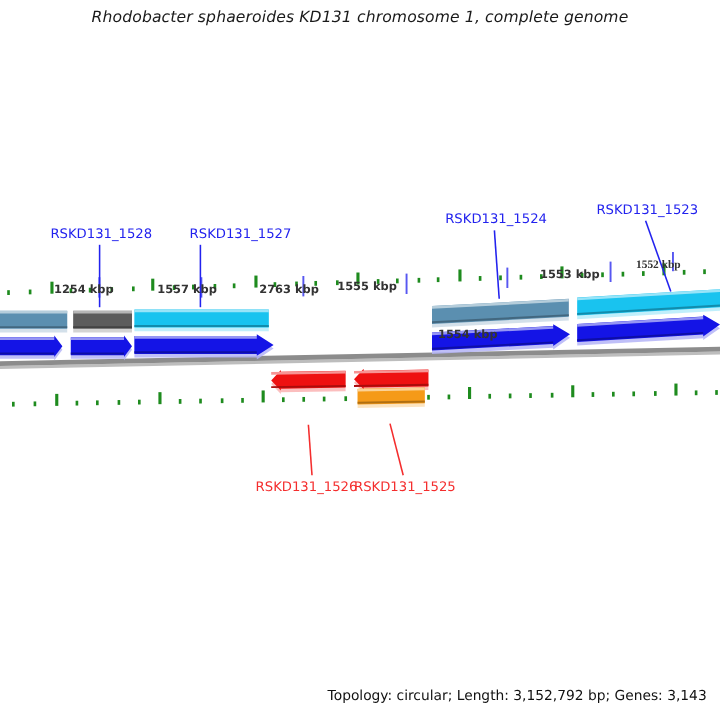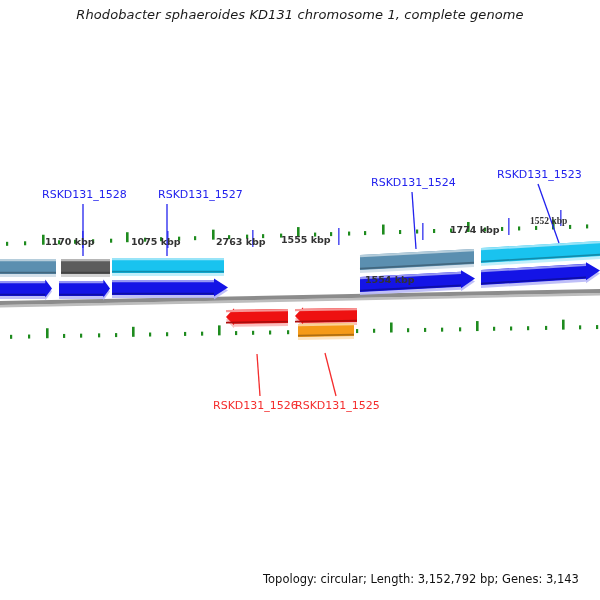--- a/index.html
+++ b/index.html
@@ -31,21 +31,21 @@
     letter-spacing: 0.1px;
   }
   .footer-left {
     position: absolute;
     left: 20px; top: 572px;
     font-size: 11.5px;
     color: #111111;
   }
   .footer-right {
     position: absolute;
-    left: 263px; top: 572px;
+    left: 273px; top: 572px;
     font-size: 11.5px;
     color: #111111;
   }
   .svg-layer {
     position: absolute;
     left: 0; top: 0;
   }
   .glabel {
     position: absolute;
     font-size: 11px;
@@ -242,26 +242,26 @@
         <line x1="83" y1="204" x2="83" y2="256" stroke="#2222ee" stroke-width="1.3"></line>
         <line x1="167" y1="204" x2="167" y2="256" stroke="#2222ee" stroke-width="1.3"></line>
         <line x1="412" y1="192" x2="416" y2="249" stroke="#2222ee" stroke-width="1.3"></line>
         <line x1="538" y1="184" x2="559" y2="243" stroke="#2222ee" stroke-width="1.3"></line>
         <line x1="260" y1="396" x2="257" y2="354" stroke="#f42d2d" stroke-width="1.3"></line>
         <line x1="336" y1="396" x2="325" y2="353" stroke="#f42d2d" stroke-width="1.3"></line>
       </g>
     </svg>
 
   <div id="ruler-labels">
-      <div class="ruler-label" style="left: 45px; top: 236px;">1170 kbp</div>
-      <div class="ruler-label" style="left: 131px; top: 236px;">1075 kbp</div>
+      <div class="ruler-label" style="left: 45px; top: 236px;">1254 kbp</div>
+      <div class="ruler-label" style="left: 131px; top: 236px;">1557 kbp</div>
       <div class="ruler-label" style="left: 216px; top: 236px;">2763 kbp</div>
       <div class="ruler-label" style="left: 281px; top: 234px;">1555 kbp</div>
       <div class="ruler-label" style="left: 365px; top: 230px; margin-top: 44px;">1554 kbp</div>
-      <div class="ruler-label" style="left: 450px; top: 224px;">1774 kbp</div>
+      <div class="ruler-label" style="left: 450px; top: 224px;">1553 kbp</div>
       <div class="ruler-label" style="left: 530px; top: 216px; font-family: Liberation Serif, serif;">1552 kbp</div>
     </div>
   <div id="gene-label-group">
       <div class="glabel fwd" style="left: 42px; top: 188px;">RSKD131_1528</div>
       <div class="glabel fwd" style="left: 126px; top: 188px; padding-left: 32px;">RSKD131_1527</div>
       <div class="glabel fwd" style="left: 371px; top: 176px;">RSKD131_1524</div>
       <div class="glabel fwd" style="left: 497px; top: 168px;">RSKD131_1523</div>
       <div class="glabel rev" style="left: 213px; top: 399px;">RSKD131_1526</div>
       <div class="glabel rev" style="left: 295px; top: 399px;">RSKD131_1525</div>
     </div>

